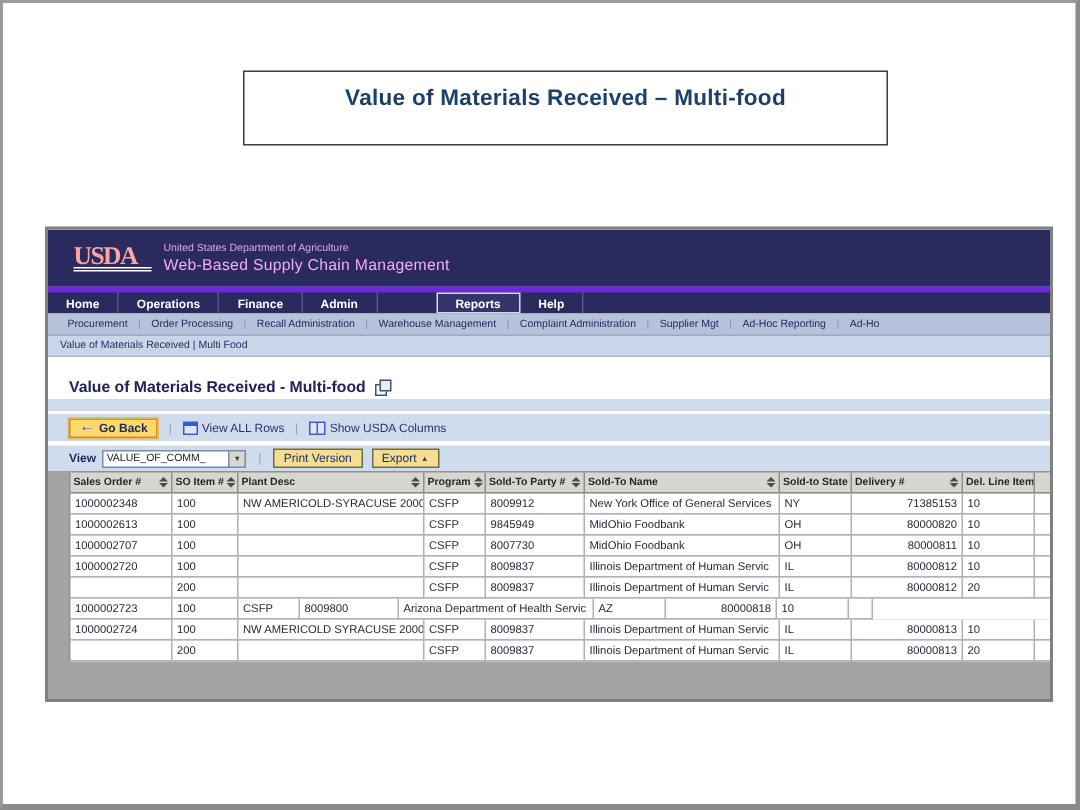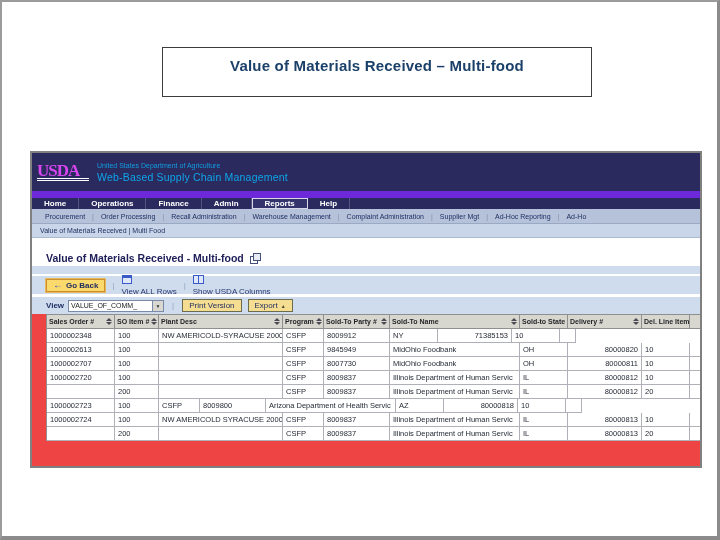--- a/index.html
+++ b/index.html
@@ -11,30 +11,30 @@
   
   .title-box { position:absolute; left:160px; top:45px; width:430px; height:50px;
     border:1px solid #3c3c3c; background:#fff; text-align:center; padding-top:9px; }
   .title-box .t { font-size:15px; font-weight:bold; color:#1b4069; letter-spacing:.2px; }
 
   
   .appwin { position:absolute; left:28px; top:149px; width:672px; height:317px;
     border:2px solid #808080; background:#fff; display:flex; flex-direction:column; overflow:hidden; }
 
   .band-usda { height:38px; background:#2b2a5e; display:flex; align-items:center; flex:none; }
-  .usda-logo { margin-left:5px; width:52px; color:#d946ef; font-family:"Liberation Serif", serif;
+  .usda-logo { margin-left:17px; width:52px; color:#fca5a5; font-family:"Liberation Serif", serif;
     font-weight:bold; font-size:17px; letter-spacing:-1px; border-bottom:3px double #fff; line-height:15px; }
-  .agency { margin-left:8px; color:#0ea5e9; }
+  .agency { margin-left:8px; color:#f0abfc; }
   .agency .l1 { font-size:7px; opacity:.92; }
   .agency .l2 { font-size:10.5px; margin-top:2px; letter-spacing:.2px; }
 
-  .band-menu { height:18px; background:#2b2a5e; border-top:7px solid #6d28d9; display:flex; align-items:stretch; flex:none;text-align:center; }
+  .band-menu { height:18px; background:#2b2a5e; border-top:4px solid #6d28d9; display:flex; align-items:stretch; flex:none;text-align:center; }
   .band-menu .tab { color:#fff; font-size:8px; font-weight:bold; padding:0 12px; display:flex; align-items:center;
     border-right:1px solid #55557f; cursor:default; }
-  .band-menu .tab.active { border:1px solid #d8d8ea; background:#34336b; }
+  .band-menu .tab.active { border:1px solid #d8d8ea; background:#34336b;margin-left:39px; }
 
   .band-submenu { height:15px; background:#b5c2da; display:flex; align-items:center; flex:none;
     font-size:7px; color:#1c2a5e; padding-left:6px; border-bottom:1px solid #9aa9c4; }
   .band-submenu .sm { padding:0 7px; white-space:nowrap; }
   .band-submenu .sep { color:#8090b0; }
 
   .band-crumb { height:14px; background:#c9d6e9; display:flex; align-items:center; flex:none;
     font-size:7px; color:#1c2a5e; padding-left:8px; border-bottom:1px solid #aab8d0; }
 
   .gap12 { height:12px; flex:none; background:#fff; }
@@ -47,38 +47,38 @@
   .win-icon::before { content:""; position:absolute; left:0; top:3px; width:6px; height:6px; border:1px solid #44507a; background:#fff; }
   .win-icon::after  { content:""; position:absolute; left:3px; top:0; width:6px; height:6px; border:1px solid #44507a; background:#e8edf5; }
 
   .strip { height:8px; flex:none; background:#cfdcee; }
 
   .toolbar { height:18px; flex:none; background:#cfdcee; display:flex; align-items:center; padding-left:14px; font-size:8px; }
   .btn-goback { display:flex; align-items:center; gap:3px; background:#fbd96d; border:1px solid #cc8f2f;
     outline:1px solid #e8b85a; padding:1px 6px; font-weight:bold; color:#1c2a5e; cursor:pointer; }
   .arrow-glyph { color:#2f55c8; font-weight:bold; font-size:10px; line-height:8px; }
   .tb-sep { color:#8fa3c0; margin:0 7px; }
-  .tb-link { display:flex; align-items:flex-start; gap:3px; color:#27356e; cursor:pointer;flex-direction:column; }
+  .tb-link { display:flex; align-items:flex-end; gap:3px; color:#27356e; cursor:pointer; }
   .icon-table { width:10px; height:9px; border:1px solid #3a5bc7; border-top:3px solid #3a5bc7; background:#dfe8fb; flex:none; }
   .icon-cols { width:11px; height:9px; border:1px solid #3a5bc7; background:#dfe8fb; position:relative; flex:none; }
   .icon-cols::before { content:""; position:absolute; left:4px; top:0; bottom:0; width:1px; background:#3a5bc7; }
 
   .viewbar { height:17px; flex:none; background:#cfdcee; display:flex; align-items:center; padding-left:14px; font-size:8px; }
   .viewbar .vlabel { font-weight:bold; color:#1c2a5e; margin-right:4px;text-align:center; }
   .vselect { display:flex; align-items:stretch; height:12px; }
   .vselect .vtext { width:84px; background:#fff; border:1px solid #7a8aa8; border-right:none;
     font-size:7px; color:#222; padding:1px 2px; white-space:nowrap; overflow:hidden; }
   .vselect .vbtn { width:12px; background:#d8d8d0; border:1px solid #7a8aa8; display:flex; align-items:center;
     justify-content:center; font-size:5px; color:#333; cursor:pointer; }
   .vb-sep { color:#8fa3c0; margin:0 8px; }
   .btn-yellow { background:#f5dd92; border:1px solid #6b6b4e; color:#1c2a5e; font-size:8px;
     padding:1px 6px; margin-right:6px; cursor:pointer; display:flex; align-items:center; gap:3px; }
   .btn-yellow .mini-tri { font-size:5px; color:#4a4a30; }
 
-  .table-area { flex:1; background:#ef4444; padding-left:14px; overflow:hidden; }
+  .table-area { flex:1; background:#a3a3a3; padding-left:14px; overflow:hidden; }
   .grid { border-left:1px solid #8f8f8f; width:659px; }
   .trh { display:flex; height:15px; background:#d7d7cf; border-top:1px solid #8f8f8f; }
   .th { display:flex; align-items:center; justify-content:space-between; padding:0 2px;
     border-right:1px solid #8f8f8f; border-bottom:1px solid #8f8f8f; font-size:7px; font-weight:bold;
     color:#26262a; white-space:nowrap; overflow:hidden; flex:none; cursor:pointer; }
   .sort { display:flex; flex-direction:column; align-items:center; margin-left:2px; flex:none; }
   .tri-up { width:0; height:0; border-left:3px solid transparent; border-right:3px solid transparent;
     border-bottom:3px solid #4a4a55; margin-bottom:1px; }
   .tri-down { width:0; height:0; border-left:3px solid transparent; border-right:3px solid transparent;
     border-top:3px solid #4a4a55; }
@@ -248,20 +248,21 @@
             </div>
             <div class="th" style="width: 16px;"></div>
           </div>
         <div id="tbody">
             <div class="tr">
               <div class="td" style="width: 68px;">1000002348</div>
               <div class="td" style="width: 44px;">100</div>
               <div class="td" style="width: 124px;">NW AMERICOLD-SYRACUSE 2000</div>
               <div class="td" style="width: 41px;">CSFP</div>
               <div class="td" style="width: 66px;">8009912</div>
+              <div class="td" style="width: 130px;">New York Office of General Services</div>
               <div class="td" style="width: 48px;">NY</div>
               <div class="td ra" style="width: 74px;">71385153</div>
               <div class="td" style="width: 48px;">10</div>
               <div class="td" style="width: 16px;"></div>
             </div>
             <div class="tr">
               <div class="td" style="width: 68px;">1000002613</div>
               <div class="td" style="width: 44px;">100</div>
               <div class="td" style="width: 124px;"></div>
               <div class="td" style="width: 41px;">CSFP</div>

